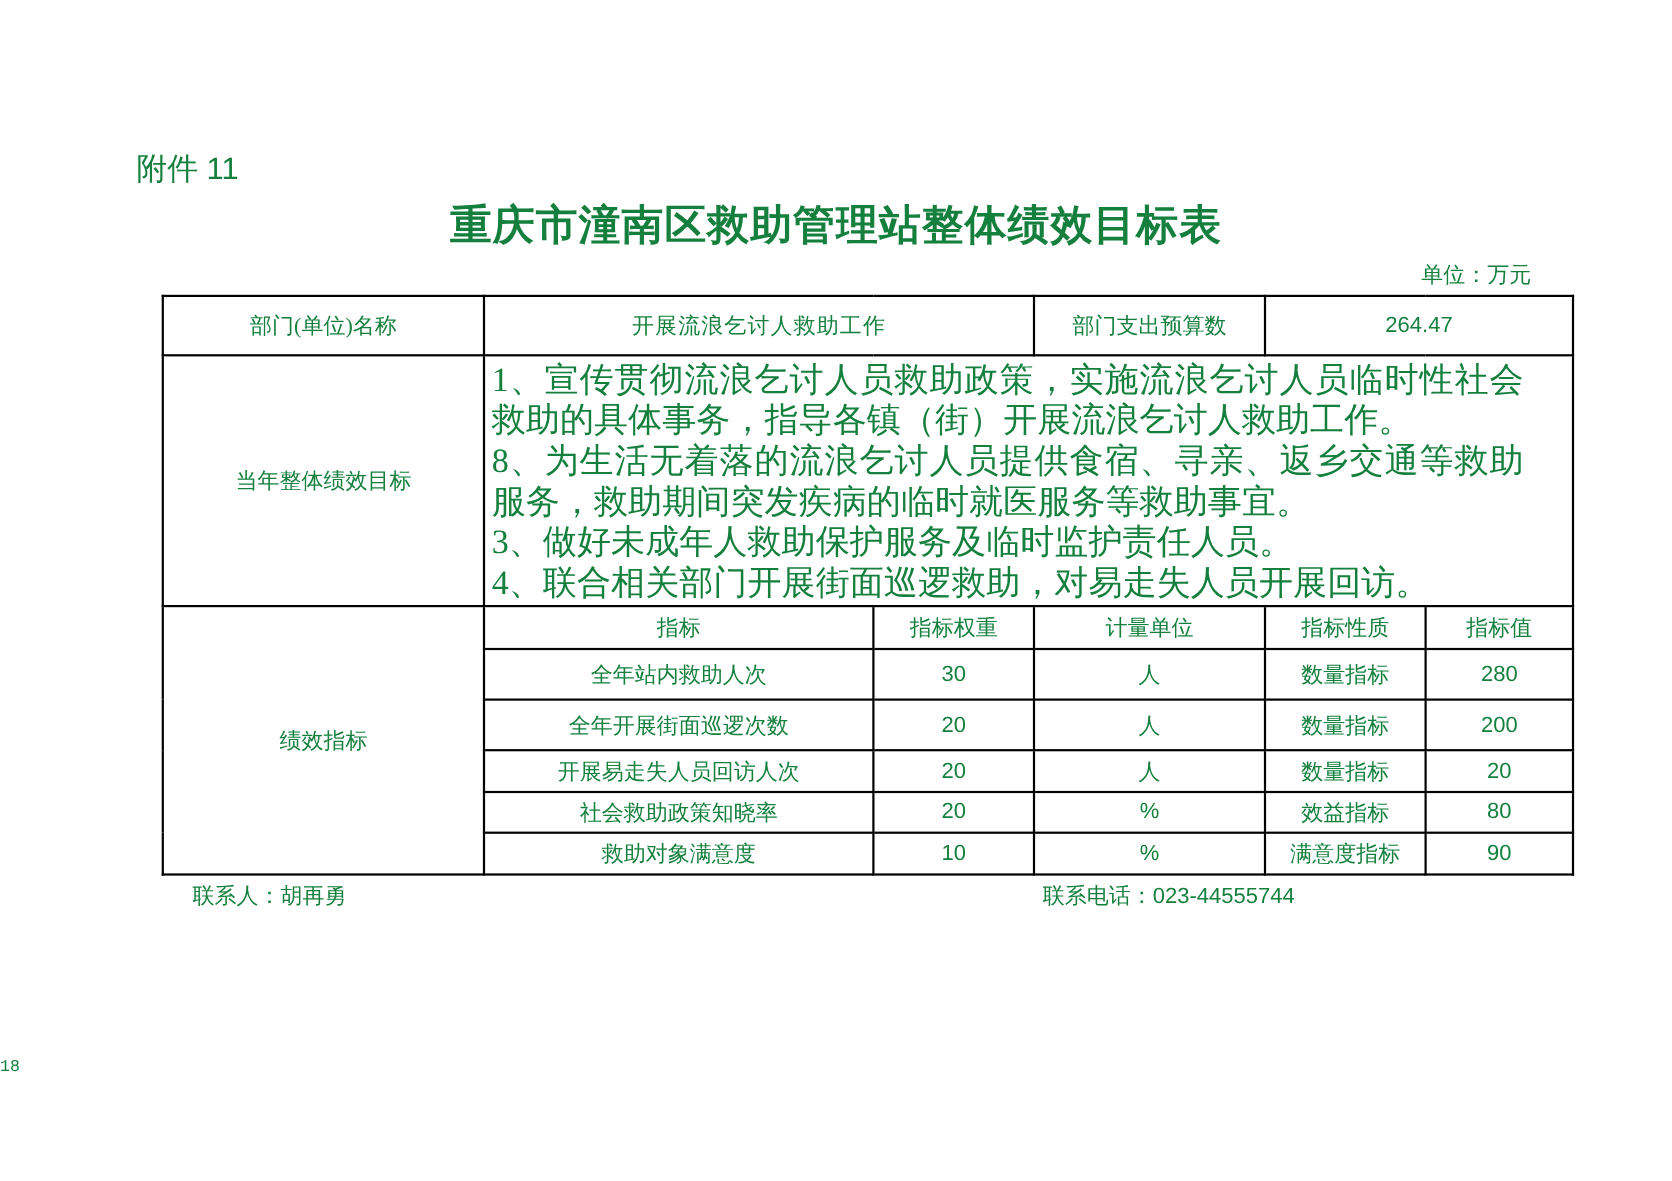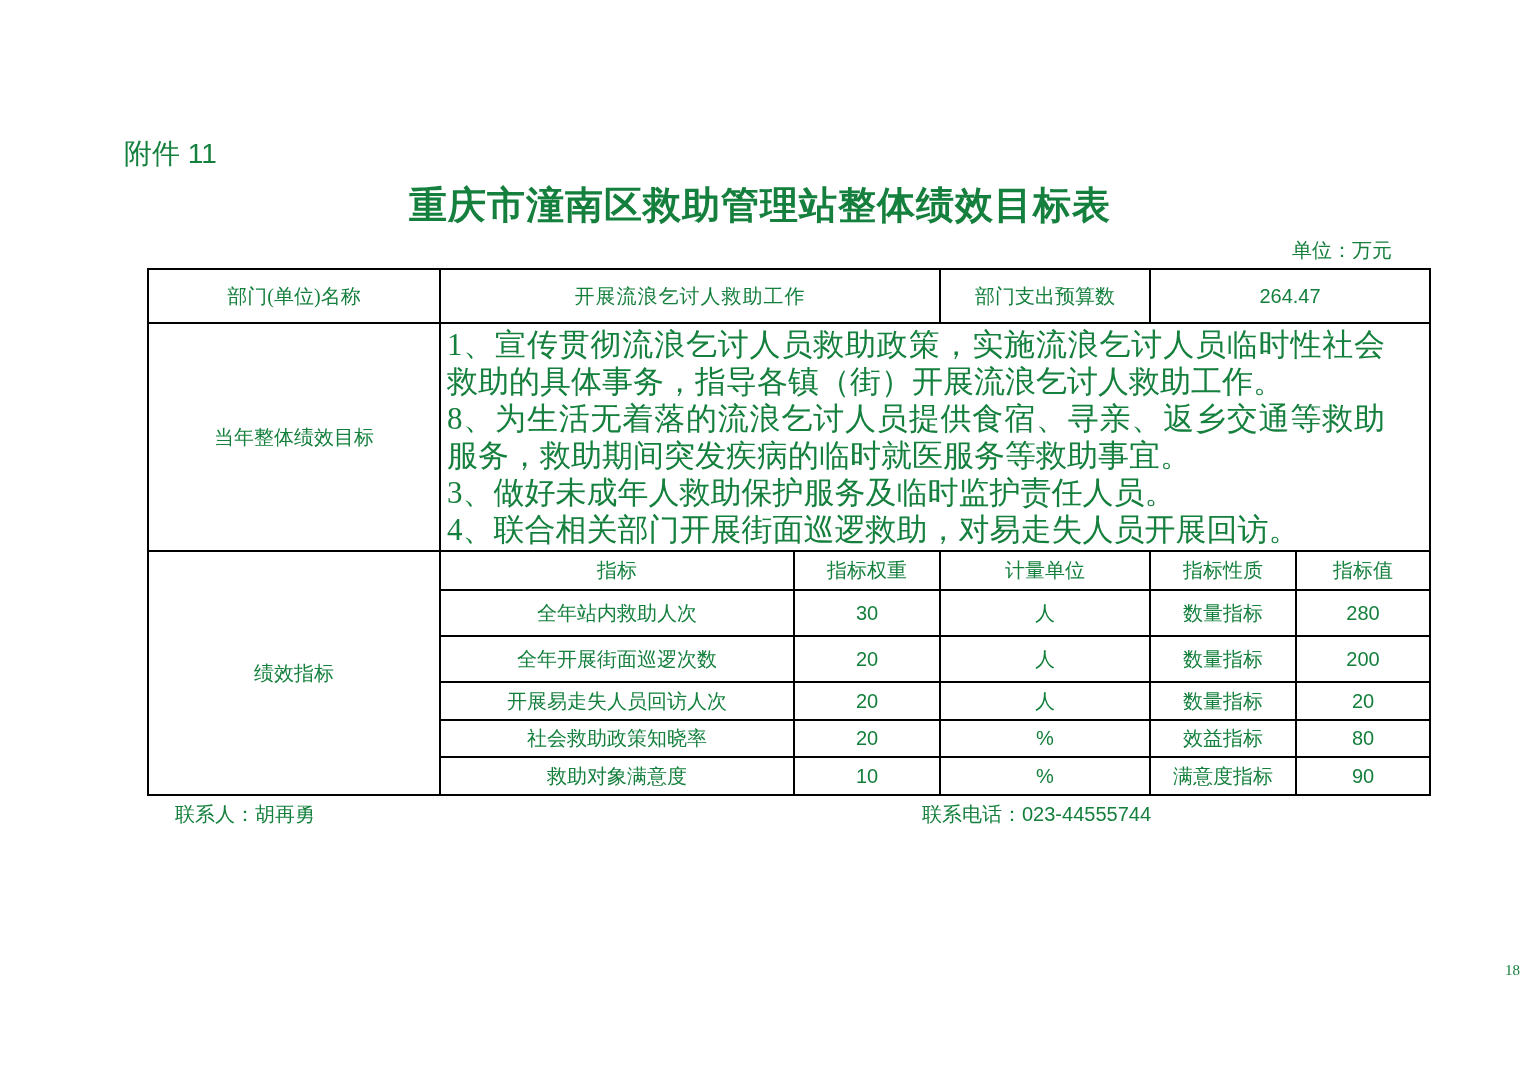--- a/index.html
+++ b/index.html
@@ -51,25 +51,25 @@
     text-justify:inter-ideograph;
   }
   td.ind-name { text-align:left; padding-left:10px; font-size:21px; }
   td.ind-header { font-size:21px; }
   td.num-cell {
     font-family:"Liberation Sans","DejaVu Sans",sans-serif;
     font-size:21px;
   }
   td.unit-cell { font-size:21px; }
   .footer-contact { position:absolute; left:175px; top:801px; font-size:20px; }
-  .footer-phone  { position:absolute; left:922px; top:801px; font-size:20px; }
+  .footer-phone  { position:absolute; left:948px; top:801px; font-size:20px; }
   .phone-number  { font-family:"Liberation Sans","DejaVu Sans",sans-serif; }
   .page-number {
-    position:absolute; left:0; top:962px; width:100%; text-align:right;
-    font-family:Liberation Serif, serif; font-size:15px;
+    position:absolute; left:0; top:962px; width:100%; text-align:left;
+    font-family:Liberation Mono, monospace; font-size:15px;
   }
 </style>
 </head>
 <body>
 
 <div class="page">
 
   <div class="attachment">附件 11</div>
 
   <div class="doc-title">重庆市潼南区救助管理站整体绩效目标表</div>

